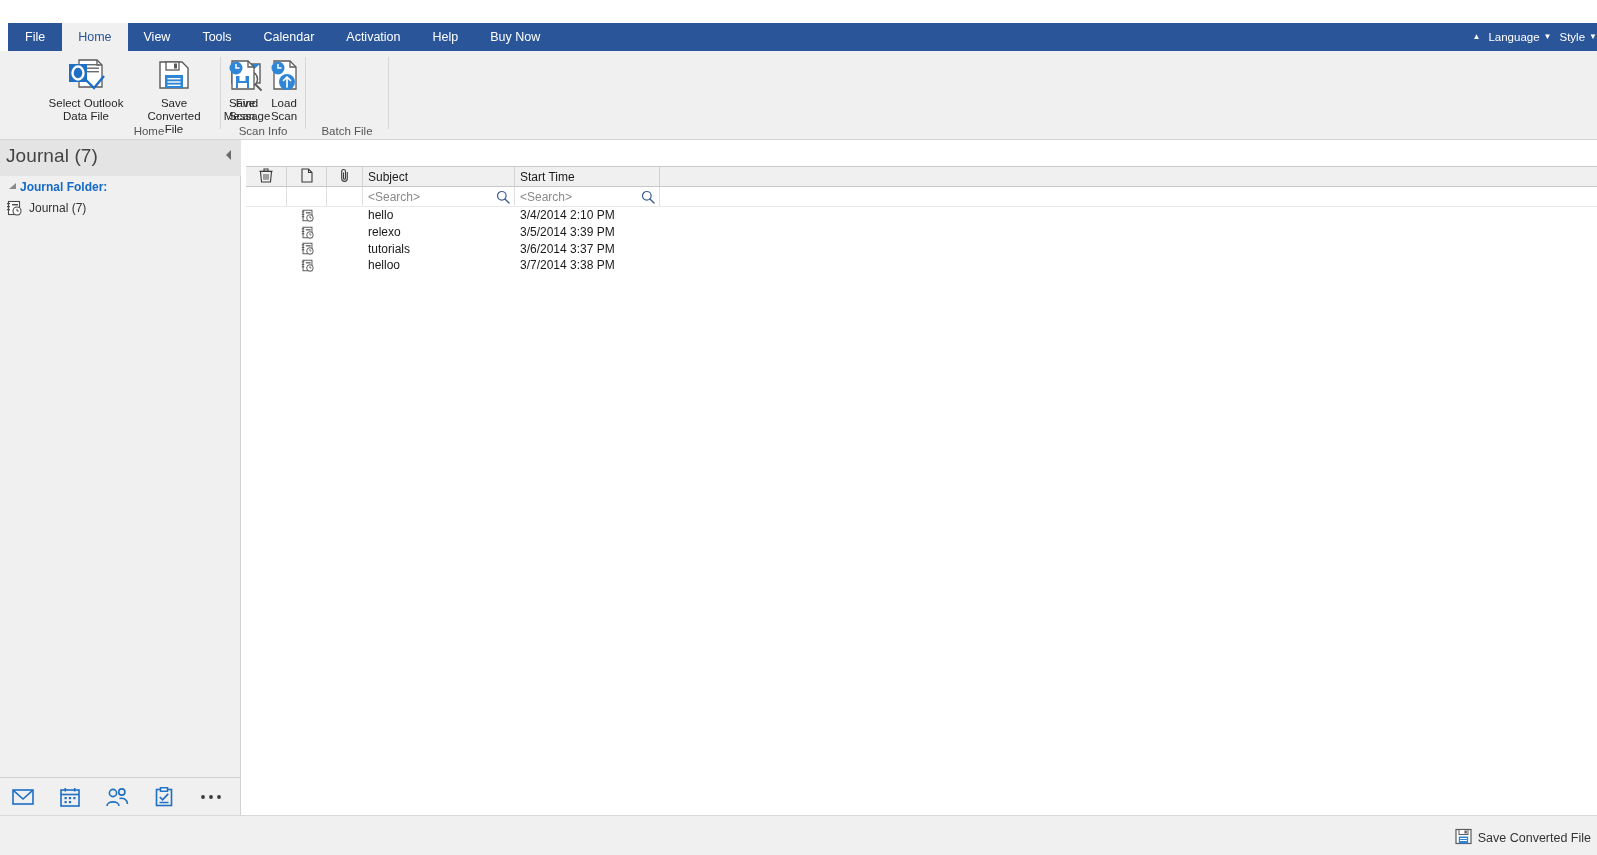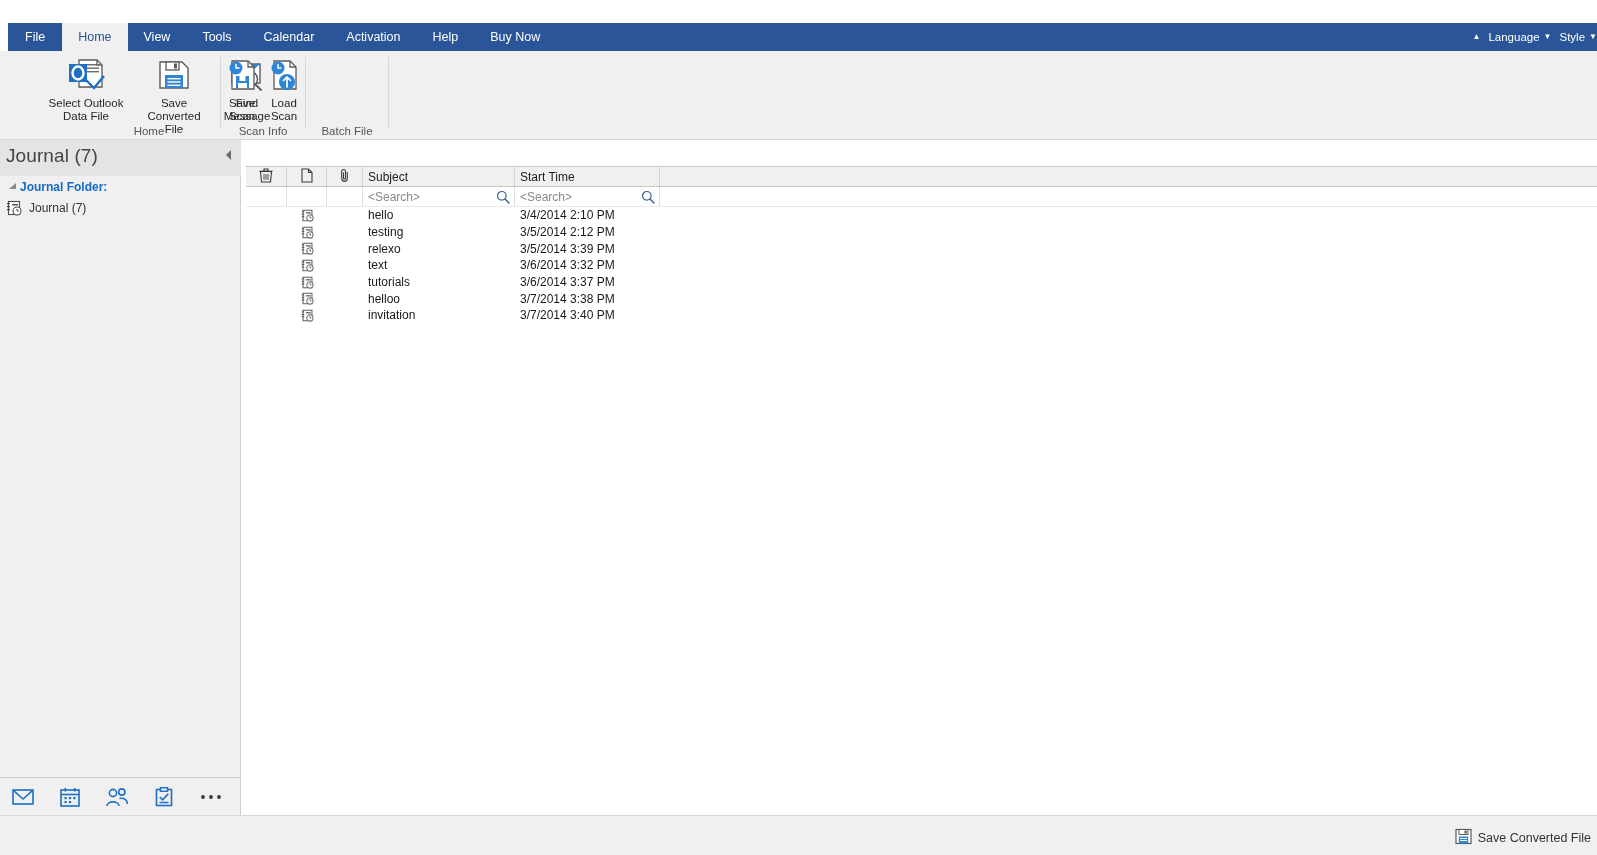--- a/index.html
+++ b/index.html
@@ -446,107 +446,56 @@
     <rect x="2.5" y="1.5" width="11" height="13" fill="#ffffff" stroke="#4a4a4a" stroke-width="1.1"></rect>
     <rect x="1" y="3" width="3" height="1.2" fill="#4a4a4a"></rect>
     <rect x="1" y="6" width="3" height="1.2" fill="#4a4a4a"></rect>
     <rect x="1" y="9" width="3" height="1.2" fill="#4a4a4a"></rect>
     <rect x="6" y="4" width="6" height="1.4" fill="#4a4a4a"></rect>
     <circle cx="11" cy="11" r="4" fill="#ffffff" stroke="#4a4a4a" stroke-width="1.1"></circle>
     <path d="M11 8.8 V11 H12.8" stroke="#4a4a4a" stroke-width="1" fill="none"></path>
   </svg>
           </div>
           <div class="gcell" style="width: 36px;"></div>
-          <div class="gcell" style="width: 152px;">testing</div>
-          <div class="gcell" style="width: 145px;">3/5/2014 2:12 PM</div>
+          <div class="gcell" style="width: 152px;">relexo</div>
+          <div class="gcell" style="width: 145px;">3/5/2014 3:39 PM</div>
         </div>
         <div class="grow">
           <div class="gcell" style="width: 41px;"></div>
           <div class="gcell icononly" style="width: 40px;">
   <svg width="13" height="13" viewBox="0 0 16 16">
     <rect x="2.5" y="1.5" width="11" height="13" fill="#ffffff" stroke="#4a4a4a" stroke-width="1.1"></rect>
     <rect x="1" y="3" width="3" height="1.2" fill="#4a4a4a"></rect>
     <rect x="1" y="6" width="3" height="1.2" fill="#4a4a4a"></rect>
     <rect x="1" y="9" width="3" height="1.2" fill="#4a4a4a"></rect>
     <rect x="6" y="4" width="6" height="1.4" fill="#4a4a4a"></rect>
     <circle cx="11" cy="11" r="4" fill="#ffffff" stroke="#4a4a4a" stroke-width="1.1"></circle>
     <path d="M11 8.8 V11 H12.8" stroke="#4a4a4a" stroke-width="1" fill="none"></path>
   </svg>
           </div>
           <div class="gcell" style="width: 36px;"></div>
-          <div class="gcell" style="width: 152px;">relexo</div>
-          <div class="gcell" style="width: 145px;">3/5/2014 3:39 PM</div>
+          <div class="gcell" style="width: 152px;">tutorials</div>
+          <div class="gcell" style="width: 145px;">3/6/2014 3:37 PM</div>
         </div>
         <div class="grow">
           <div class="gcell" style="width: 41px;"></div>
           <div class="gcell icononly" style="width: 40px;">
   <svg width="13" height="13" viewBox="0 0 16 16">
     <rect x="2.5" y="1.5" width="11" height="13" fill="#ffffff" stroke="#4a4a4a" stroke-width="1.1"></rect>
     <rect x="1" y="3" width="3" height="1.2" fill="#4a4a4a"></rect>
     <rect x="1" y="6" width="3" height="1.2" fill="#4a4a4a"></rect>
     <rect x="1" y="9" width="3" height="1.2" fill="#4a4a4a"></rect>
     <rect x="6" y="4" width="6" height="1.4" fill="#4a4a4a"></rect>
     <circle cx="11" cy="11" r="4" fill="#ffffff" stroke="#4a4a4a" stroke-width="1.1"></circle>
     <path d="M11 8.8 V11 H12.8" stroke="#4a4a4a" stroke-width="1" fill="none"></path>
   </svg>
           </div>
           <div class="gcell" style="width: 36px;"></div>
-          <div class="gcell" style="width: 152px;">text</div>
-          <div class="gcell" style="width: 145px;">3/6/2014 3:32 PM</div>
-        </div>
-        <div class="grow">
-          <div class="gcell" style="width: 41px;"></div>
-          <div class="gcell icononly" style="width: 40px;">
-  <svg width="13" height="13" viewBox="0 0 16 16">
-    <rect x="2.5" y="1.5" width="11" height="13" fill="#ffffff" stroke="#4a4a4a" stroke-width="1.1"></rect>
-    <rect x="1" y="3" width="3" height="1.2" fill="#4a4a4a"></rect>
-    <rect x="1" y="6" width="3" height="1.2" fill="#4a4a4a"></rect>
-    <rect x="1" y="9" width="3" height="1.2" fill="#4a4a4a"></rect>
-    <rect x="6" y="4" width="6" height="1.4" fill="#4a4a4a"></rect>
-    <circle cx="11" cy="11" r="4" fill="#ffffff" stroke="#4a4a4a" stroke-width="1.1"></circle>
-    <path d="M11 8.8 V11 H12.8" stroke="#4a4a4a" stroke-width="1" fill="none"></path>
-  </svg>
-          </div>
-          <div class="gcell" style="width: 36px;"></div>
-          <div class="gcell" style="width: 152px;">tutorials</div>
-          <div class="gcell" style="width: 145px;">3/6/2014 3:37 PM</div>
-        </div>
-        <div class="grow">
-          <div class="gcell" style="width: 41px;"></div>
-          <div class="gcell icononly" style="width: 40px;">
-  <svg width="13" height="13" viewBox="0 0 16 16">
-    <rect x="2.5" y="1.5" width="11" height="13" fill="#ffffff" stroke="#4a4a4a" stroke-width="1.1"></rect>
-    <rect x="1" y="3" width="3" height="1.2" fill="#4a4a4a"></rect>
-    <rect x="1" y="6" width="3" height="1.2" fill="#4a4a4a"></rect>
-    <rect x="1" y="9" width="3" height="1.2" fill="#4a4a4a"></rect>
-    <rect x="6" y="4" width="6" height="1.4" fill="#4a4a4a"></rect>
-    <circle cx="11" cy="11" r="4" fill="#ffffff" stroke="#4a4a4a" stroke-width="1.1"></circle>
-    <path d="M11 8.8 V11 H12.8" stroke="#4a4a4a" stroke-width="1" fill="none"></path>
-  </svg>
-          </div>
-          <div class="gcell" style="width: 36px;"></div>
           <div class="gcell" style="width: 152px;">helloo</div>
           <div class="gcell" style="width: 145px;">3/7/2014 3:38 PM</div>
-        </div>
-        <div class="grow">
-          <div class="gcell" style="width: 41px;"></div>
-          <div class="gcell icononly" style="width: 40px;">
-  <svg width="13" height="13" viewBox="0 0 16 16">
-    <rect x="2.5" y="1.5" width="11" height="13" fill="#ffffff" stroke="#4a4a4a" stroke-width="1.1"></rect>
-    <rect x="1" y="3" width="3" height="1.2" fill="#4a4a4a"></rect>
-    <rect x="1" y="6" width="3" height="1.2" fill="#4a4a4a"></rect>
-    <rect x="1" y="9" width="3" height="1.2" fill="#4a4a4a"></rect>
-    <rect x="6" y="4" width="6" height="1.4" fill="#4a4a4a"></rect>
-    <circle cx="11" cy="11" r="4" fill="#ffffff" stroke="#4a4a4a" stroke-width="1.1"></circle>
-    <path d="M11 8.8 V11 H12.8" stroke="#4a4a4a" stroke-width="1" fill="none"></path>
-  </svg>
-          </div>
-          <div class="gcell" style="width: 36px;"></div>
-          <div class="gcell" style="width: 152px;">invitation</div>
-          <div class="gcell" style="width: 145px;">3/7/2014 3:40 PM</div>
         </div>
       </div>
   </div>
 
   <div class="statusbar">
     <div class="status-right">
       <span>
         <svg width="17" height="17" viewBox="0 0 17 17">
           <rect x="1" y="1.5" width="15" height="14" fill="#ffffff" stroke="#5a5a5a" stroke-width="1.2"></rect>
           <rect x="4" y="1.5" width="9" height="5" fill="#ffffff" stroke="#5a5a5a" stroke-width="1"></rect>

